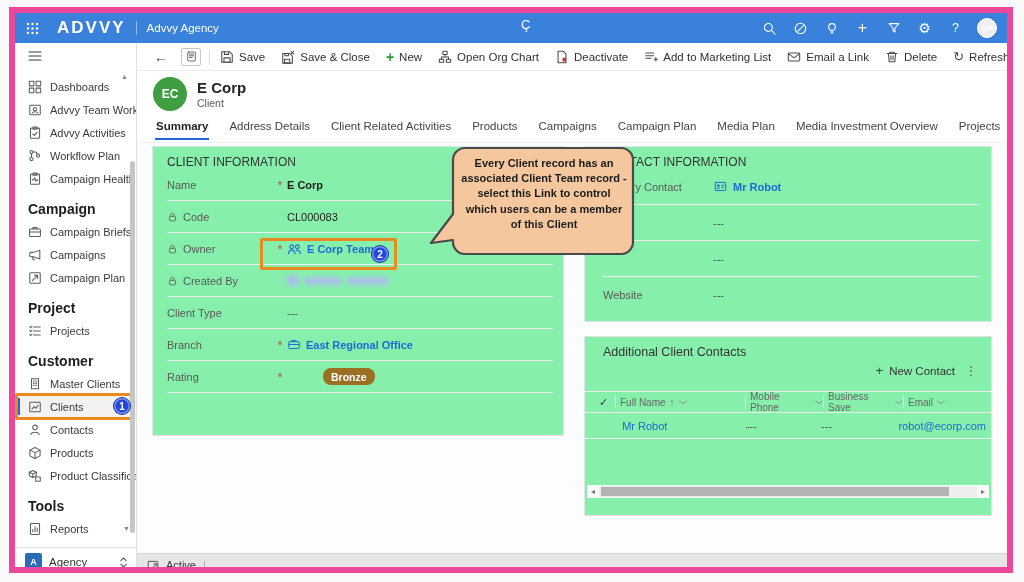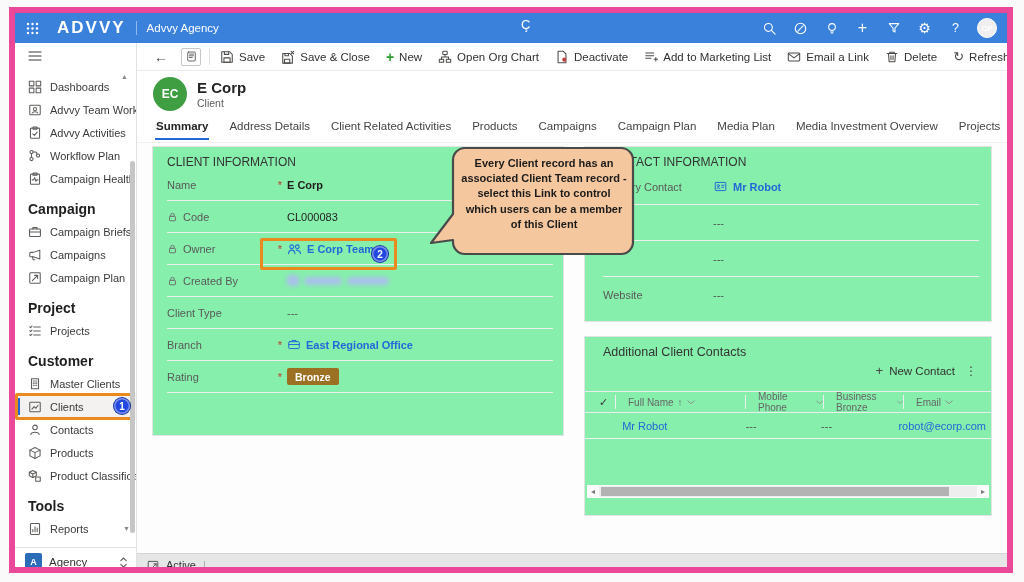--- a/index.html
+++ b/index.html
@@ -76,41 +76,41 @@
   .frow { height:32px; margin:0 10px 0 14px; display:flex; align-items:center; border-bottom:1px solid #efefef; position:relative; }
   .frow:last-child { border-bottom:none; }
   .flabel { width:106px; font-size:11px; color:#595959; display:flex; align-items:center; gap:5px; }
   .req { width:14px; color:#c0392b; font-size:11px; text-align:center; }
   .fvalue { font-size:11px; color:#201f1e; display:flex; align-items:center; gap:5px; }
   .fvalue.bold { font-weight:bold; }
   .dash { color:#555; }
   .link { color:#2268d9; cursor:pointer; text-decoration:none; background:none; border:none; font-size:11px; display:flex; align-items:center; gap:5px; }
   .link.bold { font-weight:bold; }
   .lock { color:#6b6b6b; }
-  .bronze { background:#9c7022; color:#fff; font-size:10.5px; font-weight:bold; padding:2.5px 8px; border-radius:2px; }
+  .bronze { background:#9c7022; color:#fff; font-size:10.5px; font-weight:bold; padding:2.5px 8px; border-radius:8px;margin-left:36px; }
   .blurbar { display:inline-block; height:8px; border-radius:4px; background:#a9c1ea; filter:blur(2px); }
   .hl-box { position:absolute; left:107px; top:91px; width:137px; height:32px; border:3px solid #ea8a1e; border-radius:2px; pointer-events:none; z-index:5; }
   .stepbadge { width:16px; height:16px; border-radius:50%; background:#2247e0; box-shadow:0 0 0 1.5px #7a8fe8 inset, 0 0 0 1px #16339c; color:#fff; font-size:10px; font-weight:bold; display:flex; align-items:center; justify-content:center; z-index:6; }
   #badge2 { position:absolute; left:219px; top:99px; }
   #badge1 { position:absolute; right:6px; top:3px; z-index:3; }
 
   
   #card-contact { left:447px; top:3px; width:408px; height:176px; }
   .crow { height:36px; margin:0 12px 0 18px; display:flex; align-items:center; border-bottom:1px solid #efefef; }
   .crow:last-child { border-bottom:none; }
   .clabel { width:110px; font-size:11px; color:#595959; }
 
   
   #card-add { left:447px; top:193px; width:408px; height:180px; }
   .add-toolbar { position:absolute; right:10px; top:26px; display:flex; align-items:center; gap:6px; }
   .newc { display:flex; align-items:center; gap:6px; background:none; border:none; font-size:11.5px; color:#323130; cursor:pointer; }
   .newc .pl { font-size:13px; color:#444; }
   .morebtn { background:none; border:none; font-size:12px; color:#444; cursor:pointer; padding:0 4px; }
   .thead { position:absolute; left:0; right:0; top:54px; height:22px; border-top:1px solid #ededed; border-bottom:1px solid #ededed; font-size:10px; color:#666; display:flex; align-items:center; }
-  .th { display:flex; align-items:center; gap:4px; border-left:1px solid #eee; height:14px; padding-left:12px; cursor:pointer; }
+  .th { display:flex; align-items:center; gap:4px; border-left:1px solid #eee; height:14px; padding-left:4px; cursor:pointer; }
   .th:first-child { border-left:none; }
   .th .chev { width:8px; height:5px; color:#888; }
   .tcheck { width:30px; padding-left:14px; font-size:11px; color:#333; border-left:none; }
   .th-name { width:130px; } .th-mob { width:78px; } .th-bus { width:80px; } .th-em { flex:1; }
   .trow { position:absolute; left:0; right:0; top:76px; height:26px; display:flex; align-items:center; font-size:11px; border-bottom:1px solid #f3f3f3; }
   .td { padding-left:6px; }
   .td-check { width:30px; } .td-name { width:130px; padding-left:8px; } .td-mob { width:78px; } .td-bus { width:80px; } .td-em { flex:1; text-align:left; padding-right:5px; }
   .hscroll { position:absolute; left:2px; right:2px; top:148px; height:13px; display:flex; align-items:center; background:#fafafa; }
   .hs-arrow { width:12px; font-size:8px; color:#777; text-align:center; background:none; border:none; cursor:pointer; }
   .hs-track { flex:1; height:11px; background:#eee; position:relative; }
@@ -547,21 +547,21 @@
                     <path d="M1 1l4 3.5L9 1"></path>
                   </svg>
             </span>
             <span class="th th-mob">
               <span>Mobile Phone</span>
               <svg class="ic chev" viewBox="0 0 10 6">
                     <path d="M1 1l4 3.5L9 1"></path>
                   </svg>
             </span>
             <span class="th th-bus">
-              <span>Business Bronze</span>
+              <span>Business Save</span>
               <svg class="ic chev" viewBox="0 0 10 6">
                     <path d="M1 1l4 3.5L9 1"></path>
                   </svg>
             </span>
             <span class="th th-em">
               <span>Email</span>
               <svg class="ic chev" viewBox="0 0 10 6">
                     <path d="M1 1l4 3.5L9 1"></path>
                   </svg>
             </span>

